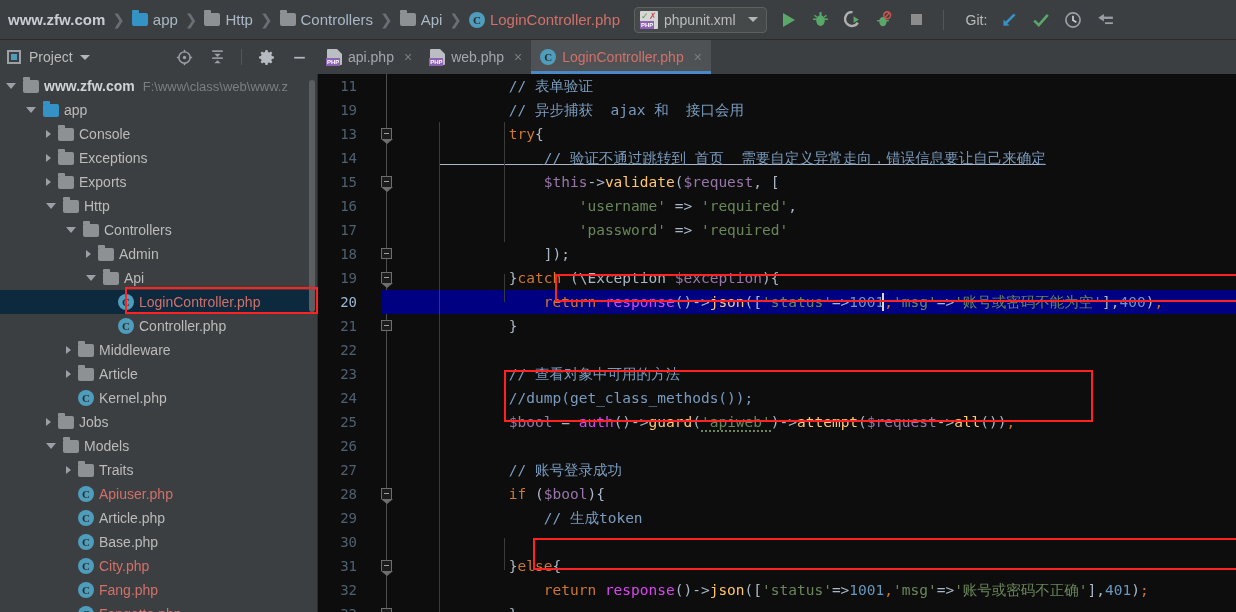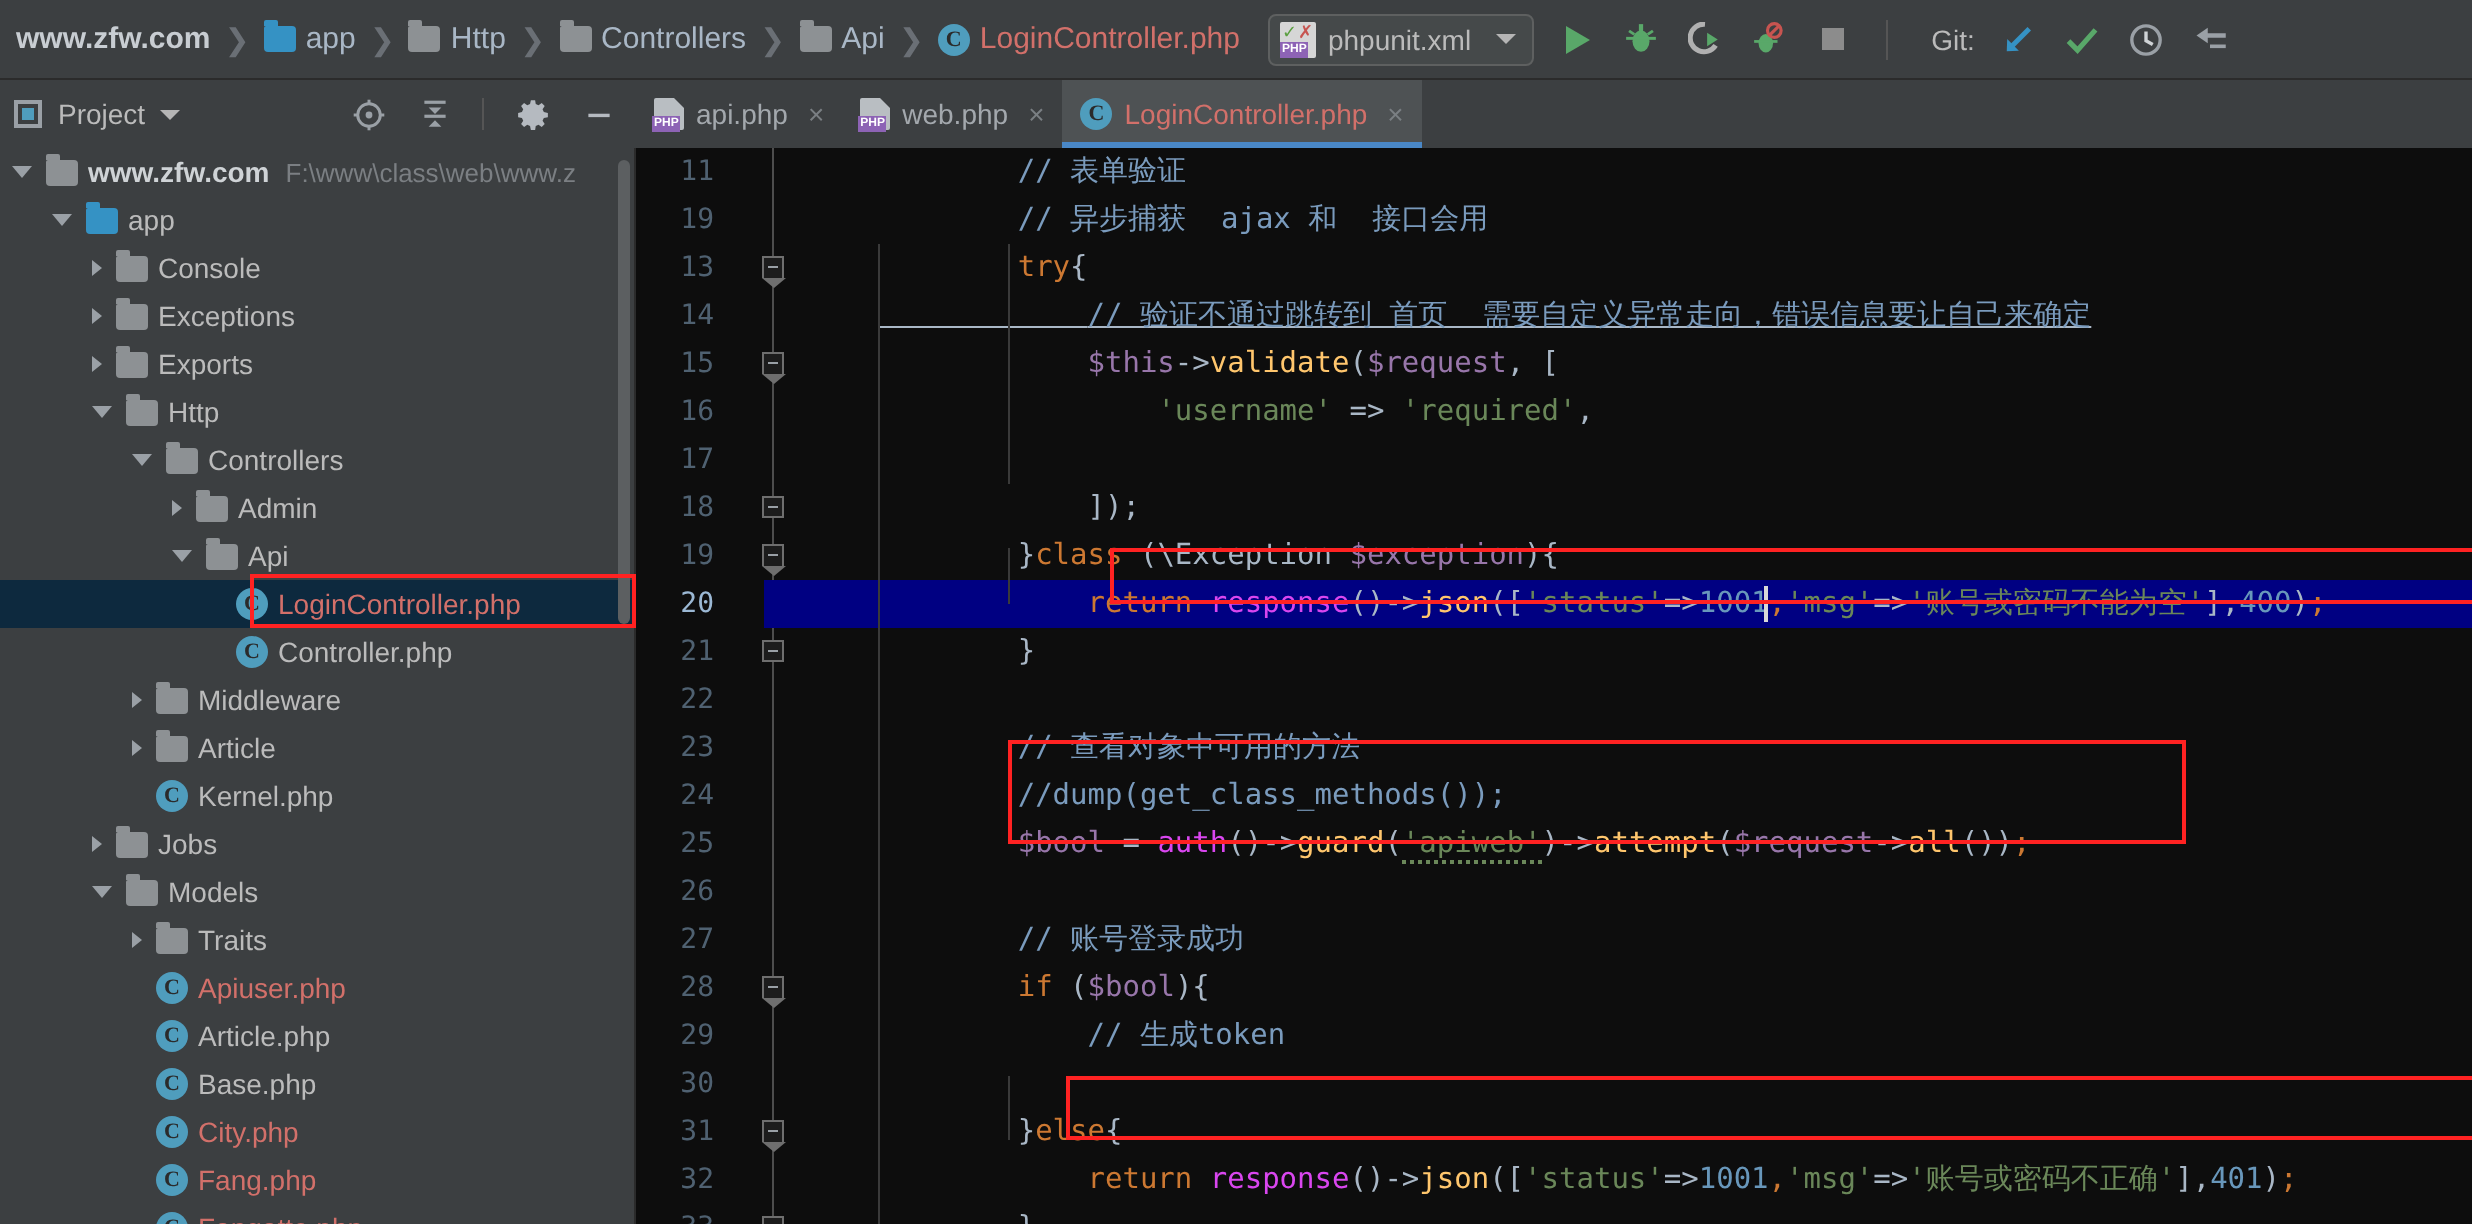--- a/index.html
+++ b/index.html
@@ -510,22 +510,23 @@
         <div class="gutter-line" style="top: 528px;">33</div>
         <div class="fold-mark" style="top: 534px;"></div>
       </div>
     <div class="code-area" id="codearea">
         <div class="cline" style="top: 0px;"><span class="code-text"><span class="t-def">        </span><span class="t-cmt">// 表单验证</span></span></div>
         <div class="cline" style="top: 24px;"><span class="code-text"><span class="t-def">        </span><span class="t-cmt">// 异步捕获  ajax 和  接口会用</span></span></div>
         <div class="cline" style="top: 48px;"><span class="code-text"><span class="t-def">        </span><span class="t-kw">try</span><span class="t-def">{</span></span></div>
         <div class="cline" style="top: 72px; text-decoration: underline;"><span class="code-text"><span class="t-def">            </span><span class="t-cmt">// 验证不通过跳转到 首页  需要自定义异常走向，错误信息要让自己来确定</span></span></div>
         <div class="cline" style="top: 96px;"><span class="code-text"><span class="t-def">            </span><span class="t-var">$this</span><span class="t-def">-&gt;</span><span class="t-fn">validate</span><span class="t-def">(</span><span class="t-var">$request</span><span class="t-def">, [</span></span></div>
         <div class="cline" style="top: 120px;"><span class="code-text"><span class="t-def">                </span><span class="t-str">'username'</span><span class="t-def"> =&gt; </span><span class="t-str">'required'</span><span class="t-def">,</span></span></div>
+        <div class="cline" style="top: 144px;"><span class="code-text"><span class="t-def">                </span><span class="t-str">'password'</span><span class="t-def"> =&gt; </span><span class="t-str">'required'</span></span></div>
         <div class="cline" style="top: 168px;"><span class="code-text"><span class="t-def">            </span><span class="t-def">]);</span></span></div>
-        <div class="cline" style="top: 192px;"><span class="code-text"><span class="t-def">        </span><span class="t-def">}</span><span class="t-kw">class</span><span class="t-def"> (\Exception </span><span class="t-var">$exception</span><span class="t-def">){</span></span></div>
+        <div class="cline" style="top: 192px;"><span class="code-text"><span class="t-def">        </span><span class="t-def">}</span><span class="t-kw">catch</span><span class="t-def"> (\Exception </span><span class="t-var">$exception</span><span class="t-def">){</span></span></div>
         <div class="cline hl" style="top: 216px;"><span class="code-text"><span class="t-def">            </span><span class="t-kw">return</span><span class="t-def"> </span><span class="t-white">response</span><span class="t-def">()-&gt;</span><span class="t-fn">json</span><span class="t-def">([</span><span class="t-str">'status'</span><span class="t-def">=&gt;</span><span class="t-num">1001</span><span class="t-kw">,</span><span class="t-str">'msg'</span><span class="t-def">=&gt;</span><span class="t-str">'账号或密码不能为空'</span><span class="t-def">],</span><span class="t-num">400</span><span class="t-def">)</span><span class="t-kw">;</span></span></div>
         <div class="cline" style="top: 240px;"><span class="code-text"><span class="t-def">        </span><span class="t-def">}</span></span></div>
         <div class="cline" style="top: 264px;"><span class="code-text"></span></div>
         <div class="cline" style="top: 288px;"><span class="code-text"><span class="t-def">        </span><span class="t-cmt">// 查看对象中可用的方法</span></span></div>
         <div class="cline" style="top: 312px;"><span class="code-text"><span class="t-def">        </span><span class="t-cmt">//dump(get_class_methods());</span></span></div>
         <div class="cline" style="top: 336px;"><span class="code-text"><span class="t-def">        </span><span class="t-var">$bool</span><span class="t-def"> = </span><span class="t-white">auth</span><span class="t-def">()-&gt;</span><span class="t-fn">guard</span><span class="t-def">(</span><span class="t-str squiggle">'apiweb'</span><span class="t-def">)-&gt;</span><span class="t-fn">attempt</span><span class="t-def">(</span><span class="t-var">$request</span><span class="t-def">-&gt;</span><span class="t-fn">all</span><span class="t-def">())</span><span class="t-kw">;</span></span></div>
         <div class="cline" style="top: 360px;"><span class="code-text"></span></div>
         <div class="cline" style="top: 384px;"><span class="code-text"><span class="t-def">        </span><span class="t-cmt">// 账号登录成功</span></span></div>
         <div class="cline" style="top: 408px;"><span class="code-text"><span class="t-def">        </span><span class="t-kw">if</span><span class="t-def"> (</span><span class="t-var">$bool</span><span class="t-def">){</span></span></div>
         <div class="cline" style="top: 432px;"><span class="code-text"><span class="t-def">            </span><span class="t-cmt">// 生成token</span></span></div>

